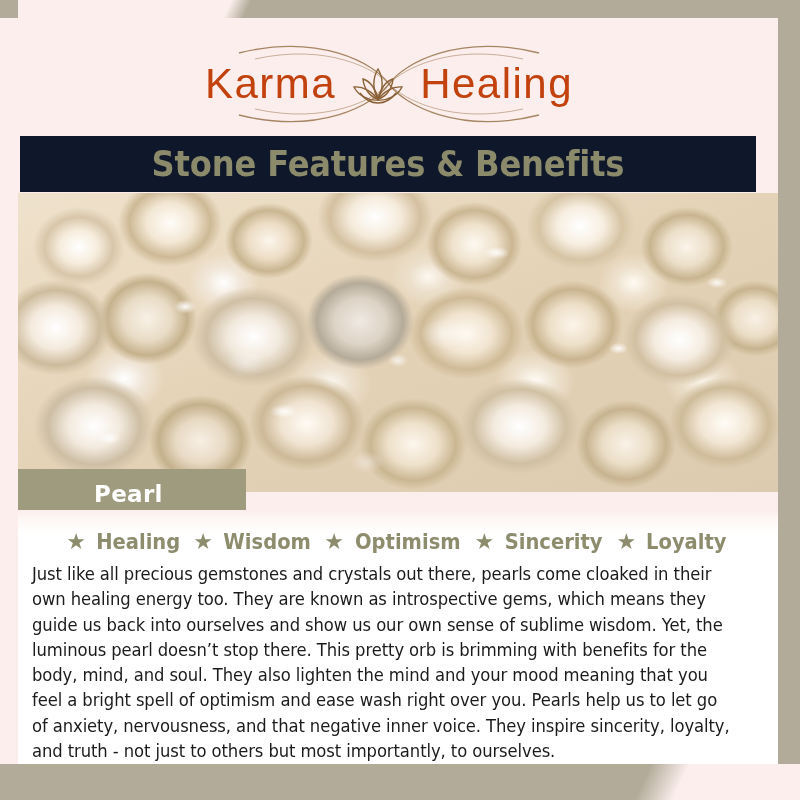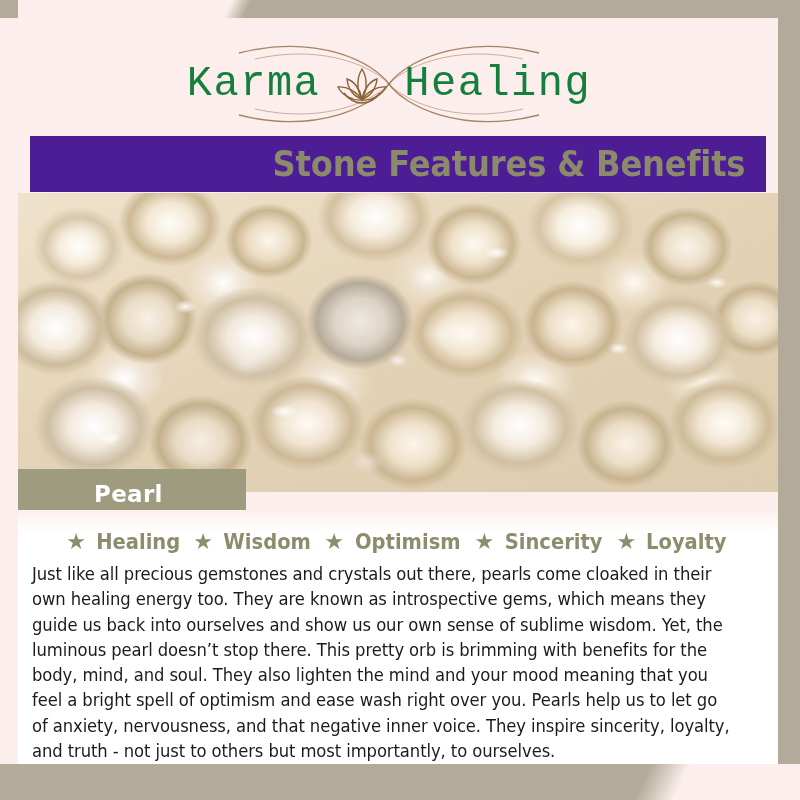--- a/index.html
+++ b/index.html
@@ -76,51 +76,51 @@
   .logo-inner {
     position: relative;
     display: flex;
     align-items: center;
     justify-content: center;
     gap: 14px;
     width: 440px;
     height: 90px;
   }
   .logo-word {
-    font-family: Liberation Mono, monospace;
+    font-family: Liberation Sans, sans-serif;
     font-size: 42px;
     letter-spacing: 1.5px;
-    color: #15803d;
+    color: #c2410c;
     line-height: 1;
     z-index: 3;
   }
   .lotus {
     width: 56px;
     height: 46px;
     z-index: 3;
   }
   .swoosh {
     position: absolute;
     left: 0; top: 0;
     width: 440px; height: 90px;
     z-index: 1;
     pointer-events: none;
   }
 
   
   #title-plaque {
     position: absolute;
-    left: 30px;
+    left: 20px;
     top: 118px;
     width: 736px;
     height: 56px;
-    background: #4c1d95;
-    display: flex;
-    align-items: center;
-    justify-content: flex-end;
+    background: #0f172a;
+    display: flex;
+    align-items: center;
+    justify-content: center;
   }
   #title-text {
     font-family: "DejaVu Sans", sans-serif;
     font-weight: bold;
     font-size: 35px;
     letter-spacing: -0.2px;
     color: #8b8a6b;
     transform: scaleX(0.92);
     white-space: nowrap;
   }

